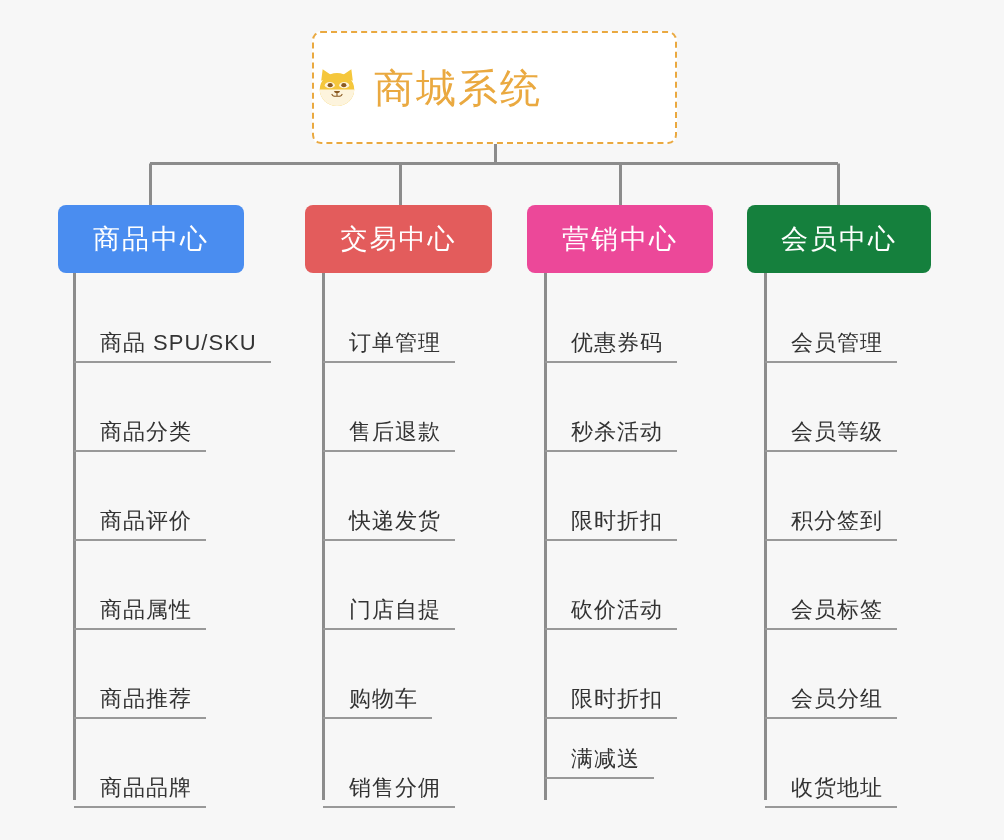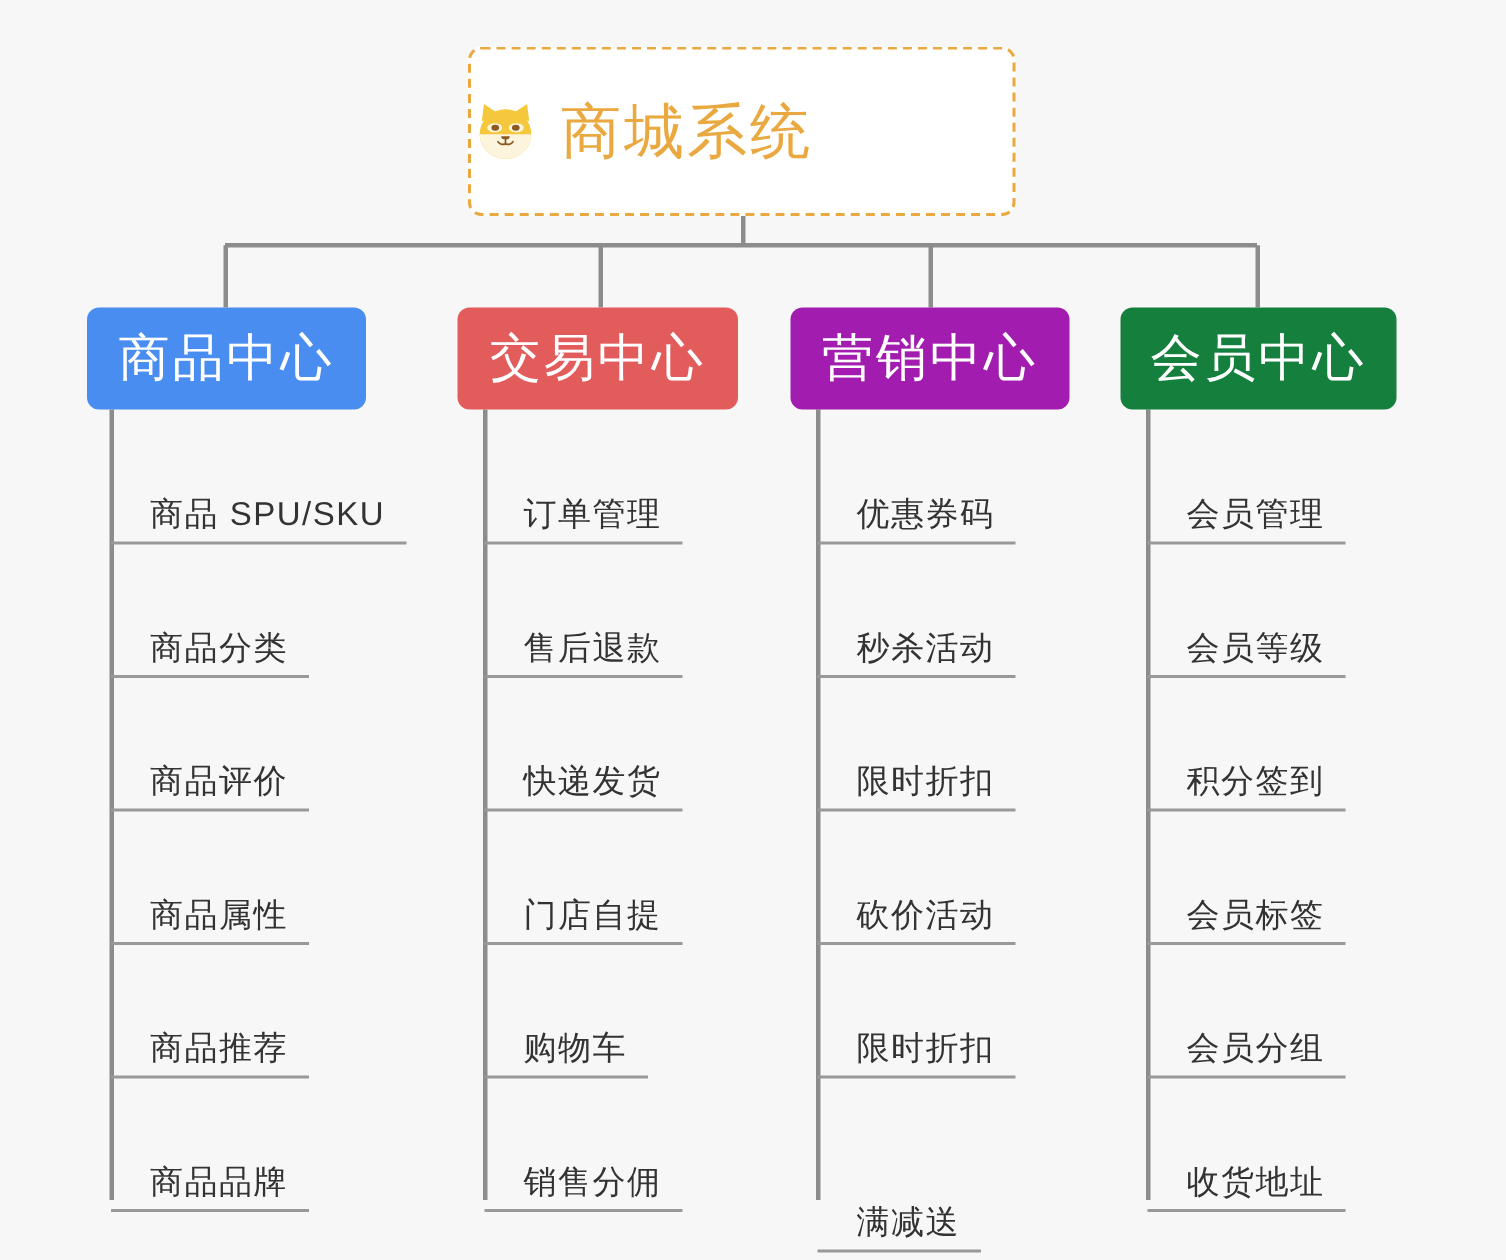--- a/index.html
+++ b/index.html
@@ -64,21 +64,21 @@
 
   
   .column {
     position: absolute;
     top: 205px;
   }
   .cat-header {
     height: 68px;
     border-radius: 8px;
     color: #ffffff;
-    font-size: 34px;
+    font-size: 27px;
     letter-spacing: 2px;
     display: flex;
     align-items: center;
     justify-content: center;
     box-sizing: border-box;
     white-space: nowrap;
   }
 
   .leaf-list {
     position: absolute;
@@ -201,38 +201,38 @@
       <div class="leaf-item" style="top:402px;">
         <span class="leaf-label" style="border-bottom-color: rgb(153, 153, 153);">购物车</span>
       </div>
       <div class="leaf-item" style="top:491px;">
         <span class="leaf-label" style="border-bottom-color: rgb(153, 153, 153);">销售分佣</span>
       </div>
     </div>
   </div>
 
   <div class="column col-2">
-    <div class="cat-header" style="background: #a21caf;">营销中心</div>
+    <div class="cat-header" style="background: #ec4899;">营销中心</div>
     <div class="leaf-list">
       <div class="leaf-item" style="top:46px;">
         <span class="leaf-label" style="border-bottom-color: rgb(153, 153, 153);">优惠券码</span>
       </div>
       <div class="leaf-item" style="top:135px;">
         <span class="leaf-label" style="border-bottom-color: rgb(153, 153, 153);">秒杀活动</span>
       </div>
       <div class="leaf-item" style="top:224px;">
         <span class="leaf-label" style="border-bottom-color: rgb(153, 153, 153);">限时折扣</span>
       </div>
       <div class="leaf-item" style="top:313px;">
         <span class="leaf-label" style="border-bottom-color: rgb(153, 153, 153);">砍价活动</span>
       </div>
       <div class="leaf-item" style="top:402px;">
         <span class="leaf-label" style="border-bottom-color: rgb(153, 153, 153);">限时折扣</span>
       </div>
-      <div class="leaf-item" style="top:518px;">
+      <div class="leaf-item" style="top:462px;">
         <span class="leaf-label" style="border-bottom-color: rgb(153, 153, 153);">满减送</span>
       </div>
     </div>
   </div>
 
   <div class="column col-3">
     <div class="cat-header" style="background: #15803d;">会员中心</div>
     <div class="leaf-list">
       <div class="leaf-item" style="top:46px;">
         <span class="leaf-label" style="border-bottom-color: rgb(153, 153, 153);">会员管理</span>

